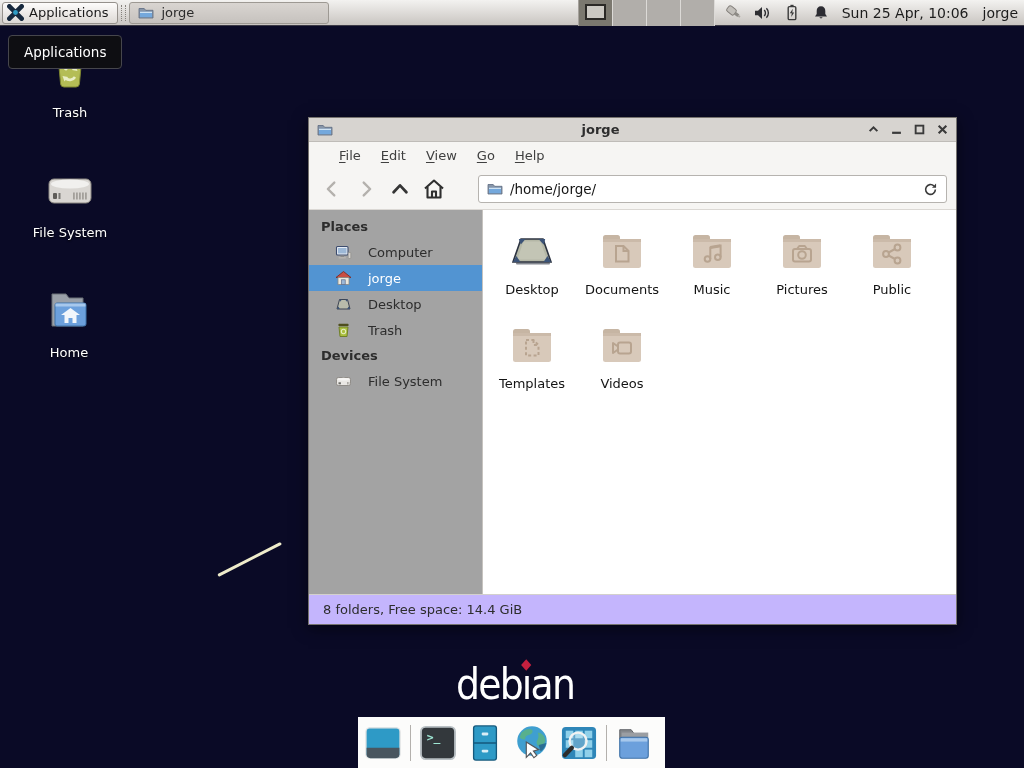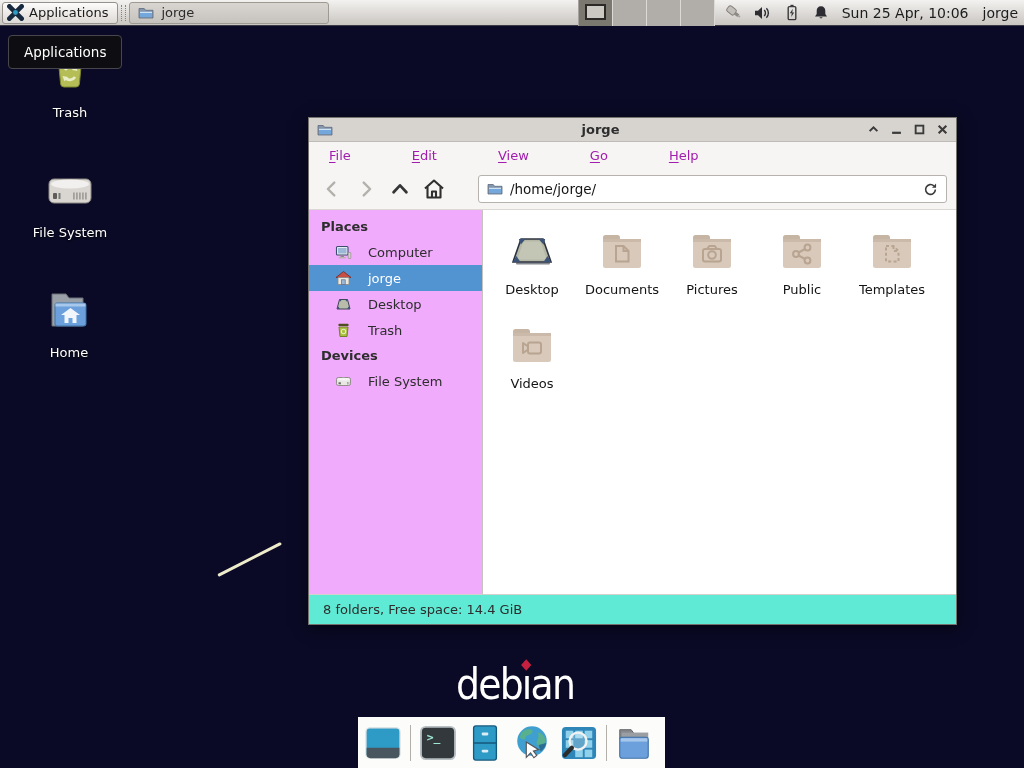--- a/index.html
+++ b/index.html
@@ -76,57 +76,57 @@
   .titlebar {
     height:24px; background:#d7d4d0; border-bottom:1px solid #bfbcb8;
     display:flex; align-items:center; padding:0 8px; flex:0 0 auto;
   }
   .title-text { flex:1; text-align:center; font-weight:bold; font-size:13px; color:#2d2d2d; }
   .win-btns { display:flex; align-items:center; gap:12px; }
   .win-btn { width:11px; height:11px; display:flex; align-items:center; justify-content:center; }
 
   .menubar {
     height:27px; background:#f6f5f3; display:flex; align-items:center;
-    padding-left:10px; flex:0 0 auto; color:#a21caf;gap:41px;
+    padding-left:20px; flex:0 0 auto; color:#404040;
   }
   .menu-item { padding:4px 10px; }
   .menu-item u { text-decoration-thickness:1px; text-underline-offset:2px; }
 
   .toolbar {
     height:41px; background:#f6f5f3; border-bottom:1px solid #dbd8d4;
     display:flex; align-items:center; padding:0 9px; gap:6px; flex:0 0 auto;
   }
   .nav-btn { width:28px; height:28px; display:flex; align-items:center; justify-content:center; border-radius:3px; }
   .pathbar {
     flex:1; height:28px; margin-left:24px; background:#fff;
     border:1px solid #b6b3af; border-radius:3px;
     display:flex; align-items:center; gap:7px; padding:0 8px;
   }
   .path-text { flex:1; font-size:13.5px; color:#141414; }
 
   .fm-body { flex:1; display:flex; min-height:0; }
   .sidebar {
-    width:174px; background:#f0abfc; border-right:1px solid #c6c3bf;
+    width:174px; background:#a3a3a3; border-right:1px solid #c6c3bf;
     padding-top:4px; color:#2d2d2d; flex:0 0 auto;
   }
   .side-header { font-weight:bold; padding:5px 12px; height:25px; }
   .side-row { height:26px; display:flex; align-items:center; gap:16px; padding-left:26px; }
   .side-row.selected { background:#5294d2; color:#fff; }
   .side-ico { width:17px; height:17px; flex:0 0 auto; }
 
   .icon-view {
     flex:1; background:#fff; padding:17px 0 0 4px;
     display:flex; flex-wrap:wrap; align-content:flex-start;
   }
   .file-item { width:90px; height:94px; text-align:center; }
   .file-item .fico { width:48px; height:48px; margin:1px auto 0; }
   .file-item .flabel { margin-top:6px; font-size:13px; color:#141414; }
 
   .statusbar {
-    height:30px; background:#5eead4; border-top:1px solid #d3d0cc;
+    height:30px; background:#c4b5fd; border-top:1px solid #d3d0cc;
     display:flex; align-items:center; padding-left:14px;
     font-size:13px; color:#2d2d2d; flex:0 0 auto;
   }
 
   
   .debian-mark {
     position:absolute; left:456px; top:660px;
     color:#fff; font-size:42px; letter-spacing:-2px;
     transform:scaleX(.9); transform-origin:left center;
   }
@@ -445,20 +445,36 @@
             <g fill="none" stroke="#b8a490" stroke-width="2">
               <path d="M18 18 h7.5 l5 5 v10.5 h-12.5 z"></path>
               <path d="M25.5 18 v5 h5"></path>
             </g>
           </svg>
         </div>
         <div class="flabel">Documents</div>
       </div>
 
 
+      <div class="file-item">
+        <div class="fico">
+          <svg viewBox="0 0 48 48">
+            <rect x="5" y="7" width="17" height="10" rx="2.5" fill="#c6b5a3"></rect>
+            <rect x="5" y="11" width="38" height="29" rx="2.5" fill="#d8c9ba"></rect>
+            <rect x="5" y="11" width="38" height="3" fill="#cbbaa9"></rect>
+            <g fill="none" stroke="#b8a490" stroke-width="2">
+              <circle cx="19.5" cy="31" r="2.8"></circle>
+              <circle cx="29.8" cy="29.3" r="2.8"></circle>
+              <path d="M22.3 31 V19.5 L32.6 17.8 V29.3"></path>
+              <path d="M22.3 19.5 L32.6 17.8" stroke-width="3"></path>
+            </g>
+          </svg>
+        </div>
+        <div class="flabel">Music</div>
+      </div>
 
       <div class="file-item">
         <div class="fico">
           <svg viewBox="0 0 48 48">
             <rect x="5" y="7" width="17" height="10" rx="2.5" fill="#c6b5a3"></rect>
             <rect x="5" y="11" width="38" height="29" rx="2.5" fill="#d8c9ba"></rect>
             <rect x="5" y="11" width="38" height="3" fill="#cbbaa9"></rect>
             <g fill="none" stroke="#b8a490" stroke-width="2" stroke-linejoin="round">
               <rect x="15" y="21" width="18" height="12.5" rx="2"></rect>
               <circle cx="24" cy="27" r="3.8"></circle>

